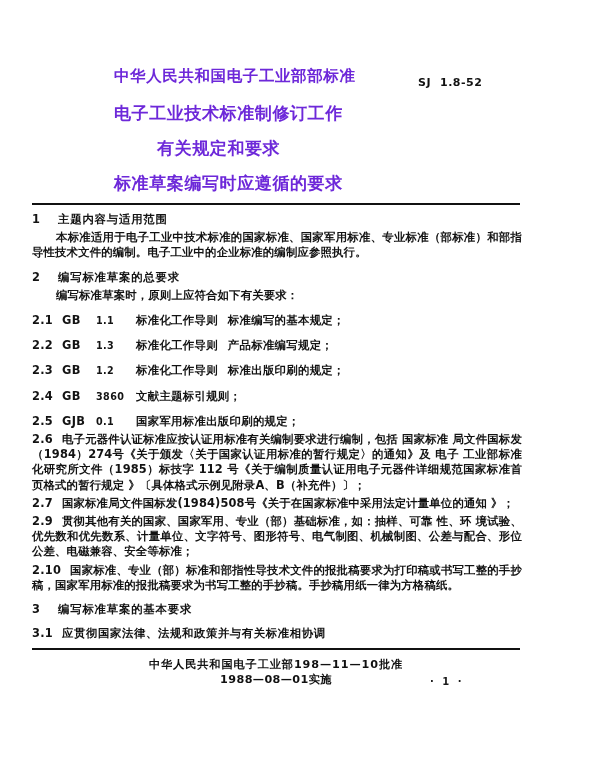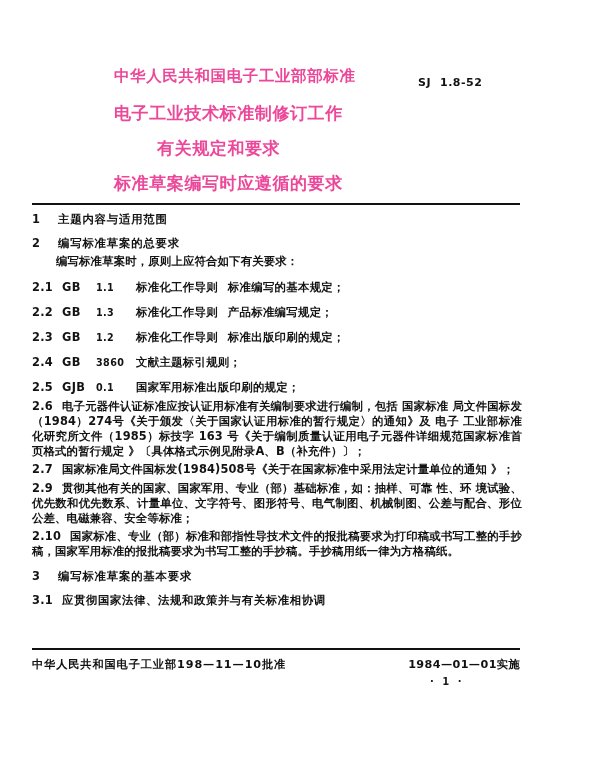--- a/index.html
+++ b/index.html
@@ -30,21 +30,21 @@
   .title-block {
     position: absolute;
     left: 32px;
     top: 66px;
     width: 490px;
   }
 
   .t-line {
     font-weight: 700;
     letter-spacing: 0.6px;
-    color: #ec4899;
+    color: #6d28d9;
     white-space: nowrap;
   }
 
   .t-ministry {
     font-size: 15.5px;
     margin-left: 82px;
     line-height: 20px;
   }
   .t-main1 {
     font-size: 17px;
@@ -172,20 +172,21 @@
     left: 32px;
     top: 657px;
     width: 488px;
     display: flex;
     justify-content: space-between;
     align-items: center;
     font-size: 11.2px;
     font-weight: 700;
     letter-spacing: 0.4px;
     color: #111;
+    flex-direction: column;
   }
   .footer .approve { letter-spacing: 0.9px; }
   .footer .effect  { letter-spacing: 0.4px; }
 
   .page-num {
     position: absolute;
     left: 430px;
     top: 676px;
     font-size: 10px;
     font-weight: 700;
@@ -211,20 +212,21 @@
 
   <div class="rule rule-top"></div>
   <div class="rule rule-bottom"></div>
 
   <div class="body">
 
     <div class="sec-head">
       <span class="num">1</span>
       <span class="txt">主题内容与适用范围</span>
     </div>
+    <div class="para">本标准适用于电子工业中技术标准的国家标准、国家军用标准、专业标准（部标准）和部指导性技术文件的编制。电子工业中的企业标准的编制应参照执行。</div>
 
     <div class="sec-head">
       <span class="num">2</span>
       <span class="txt">编写标准草案的总要求</span>
     </div>
     <div class="para">编写标准草案时，原则上应符合如下有关要求：</div>
 
     <div class="ref-row">
       <span class="r-num">2.1</span>
       <span class="r-org">GB</span>
@@ -249,37 +251,37 @@
       <span class="r-code">3860</span>
       <span class="r-title"><span>文献主题标引规则；</span></span>
     </div>
     <div class="ref-row">
       <span class="r-num">2.5</span>
       <span class="r-org">GJB</span>
       <span class="r-code">0.1</span>
       <span class="r-title"><span>国家军用标准出版印刷的规定；</span></span>
     </div>
 
-    <div class="clause"><span class="c-num">2.6</span><span>电子元器件认证标准应按认证用标准有关编制要求进行编制，包括 国家标准 局文件国标发（1984）274号《关于颁发〈关于国家认证用标准的暂行规定〉的通知》及 电子 工业部标准化研究所文件（1985）标技字 163 号《关于编制质量认证用电子元器件详细规范国家标准首页格式的暂行规定 》〔具体格式示例见附录A、B（补充件）〕；</span></div>
+    <div class="clause"><span class="c-num">2.6</span><span>电子元器件认证标准应按认证用标准有关编制要求进行编制，包括 国家标准 局文件国标发（1984）274号《关于颁发〈关于国家认证用标准的暂行规定〉的通知》及 电子 工业部标准化研究所文件（1985）标技字 112 号《关于编制质量认证用电子元器件详细规范国家标准首页格式的暂行规定 》〔具体格式示例见附录A、B（补充件）〕；</span></div>
 
     <div class="clause"><span class="c-num">2.7</span><span>国家标准局文件国标发(1984)508号《关于在国家标准中采用法定计量单位的通知 》；</span></div>
 
 
     <div class="clause"><span class="c-num">2.9</span><span>贯彻其他有关的国家、国家军用、专业（部）基础标准，如：抽样、可靠 性、环 境试验、优先数和优先数系、计量单位、文字符号、图形符号、电气制图、机械制图、公差与配合、形位公差、电磁兼容、安全等标准；</span></div>
 
     <div class="clause"><span class="c-num wide">2.10</span><span>国家标准、专业（部）标准和部指性导技术文件的报批稿要求为打印稿或书写工整的手抄稿，国家军用标准的报批稿要求为书写工整的手抄稿。手抄稿用纸一律为方格稿纸。</span></div>
 
     <div class="sec-head">
       <span class="num">3</span>
       <span class="txt">编写标准草案的基本要求</span>
     </div>
 
     <div class="clause sub-head"><span class="c-num">3.1</span><span>应贯彻国家法律、法规和政策并与有关标准相协调</span></div>
   </div>
 
   <div class="footer">
     <span class="approve">中华人民共和国电子工业部198—11—10批准</span>
-    <span class="effect">1984—01—01实施</span>
+    <span class="effect">1988—08—01实施</span>
   </div>
 
   <div class="page-num">· 1 ·</div>
 
 </div>
 
 </body></html>

